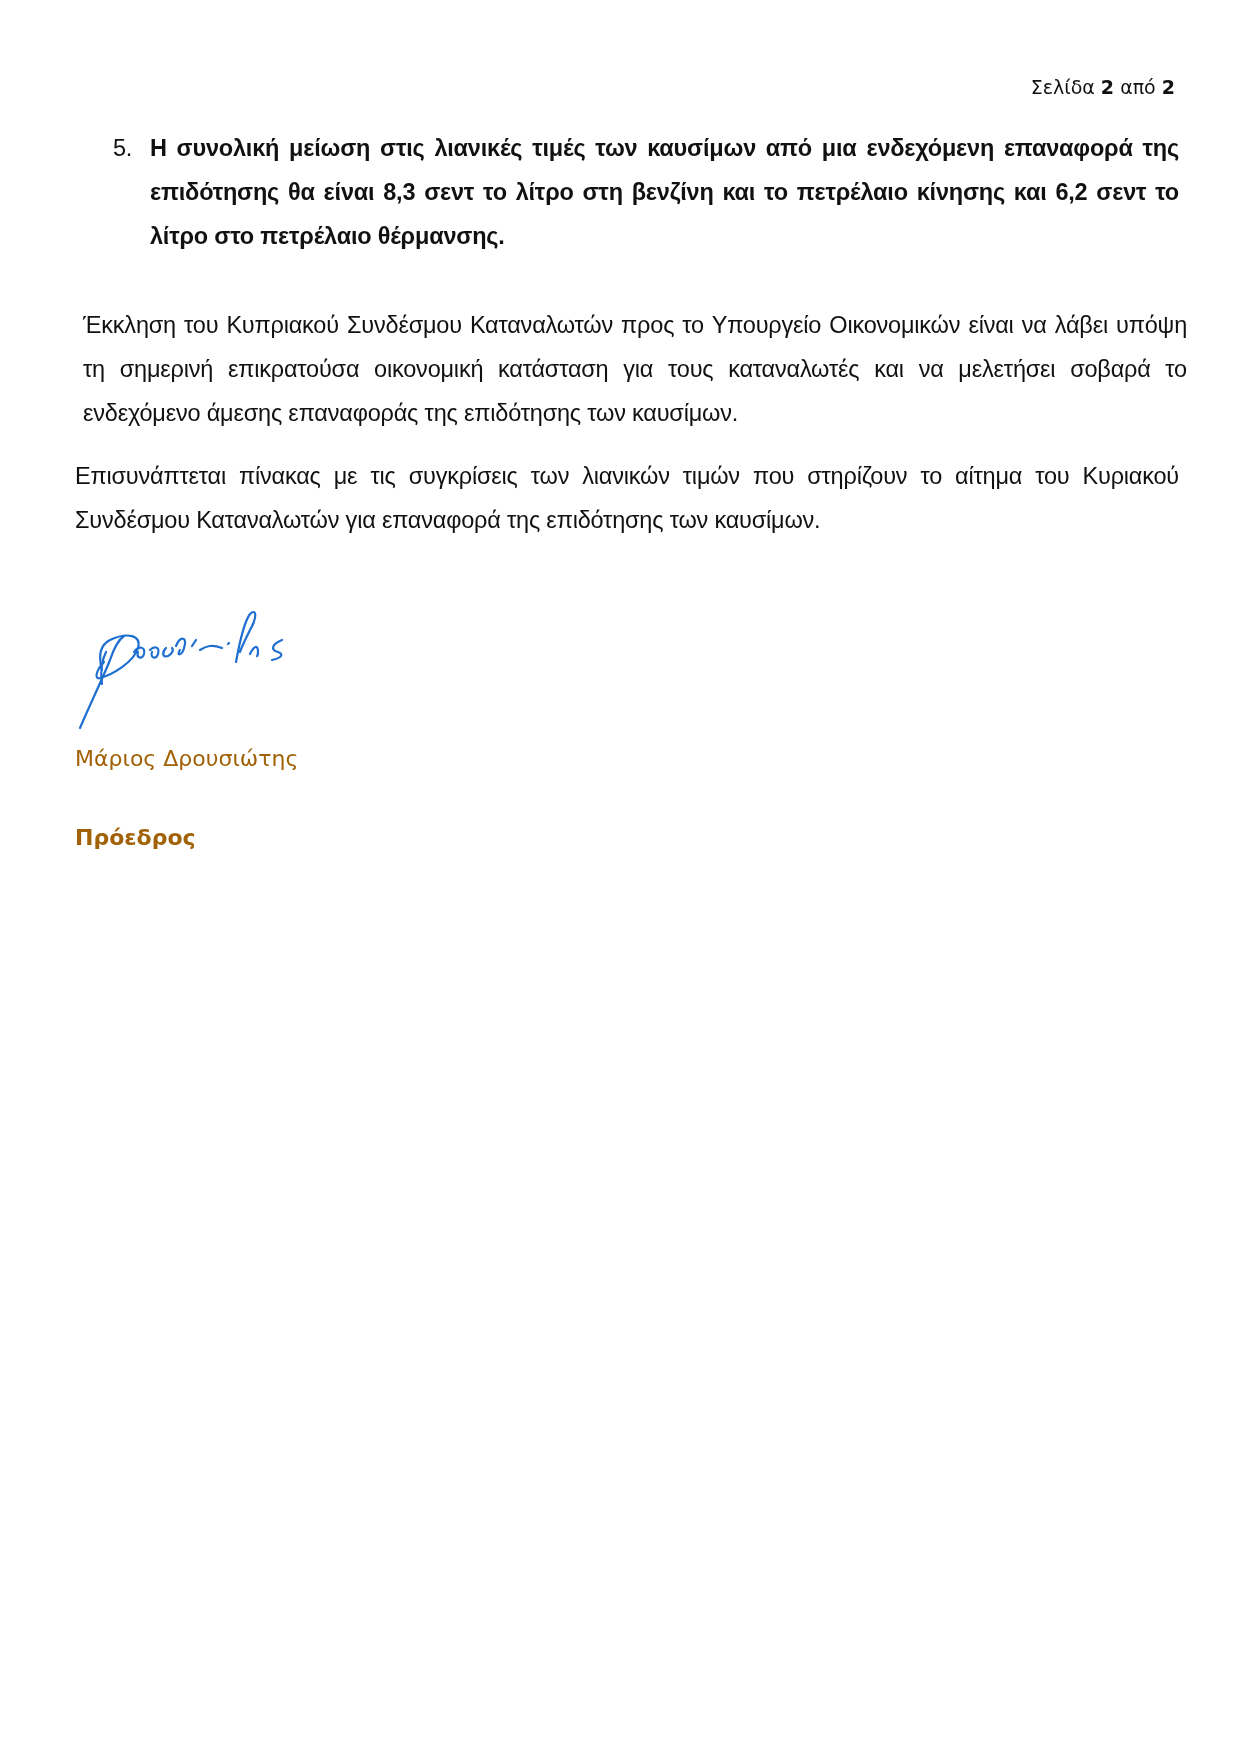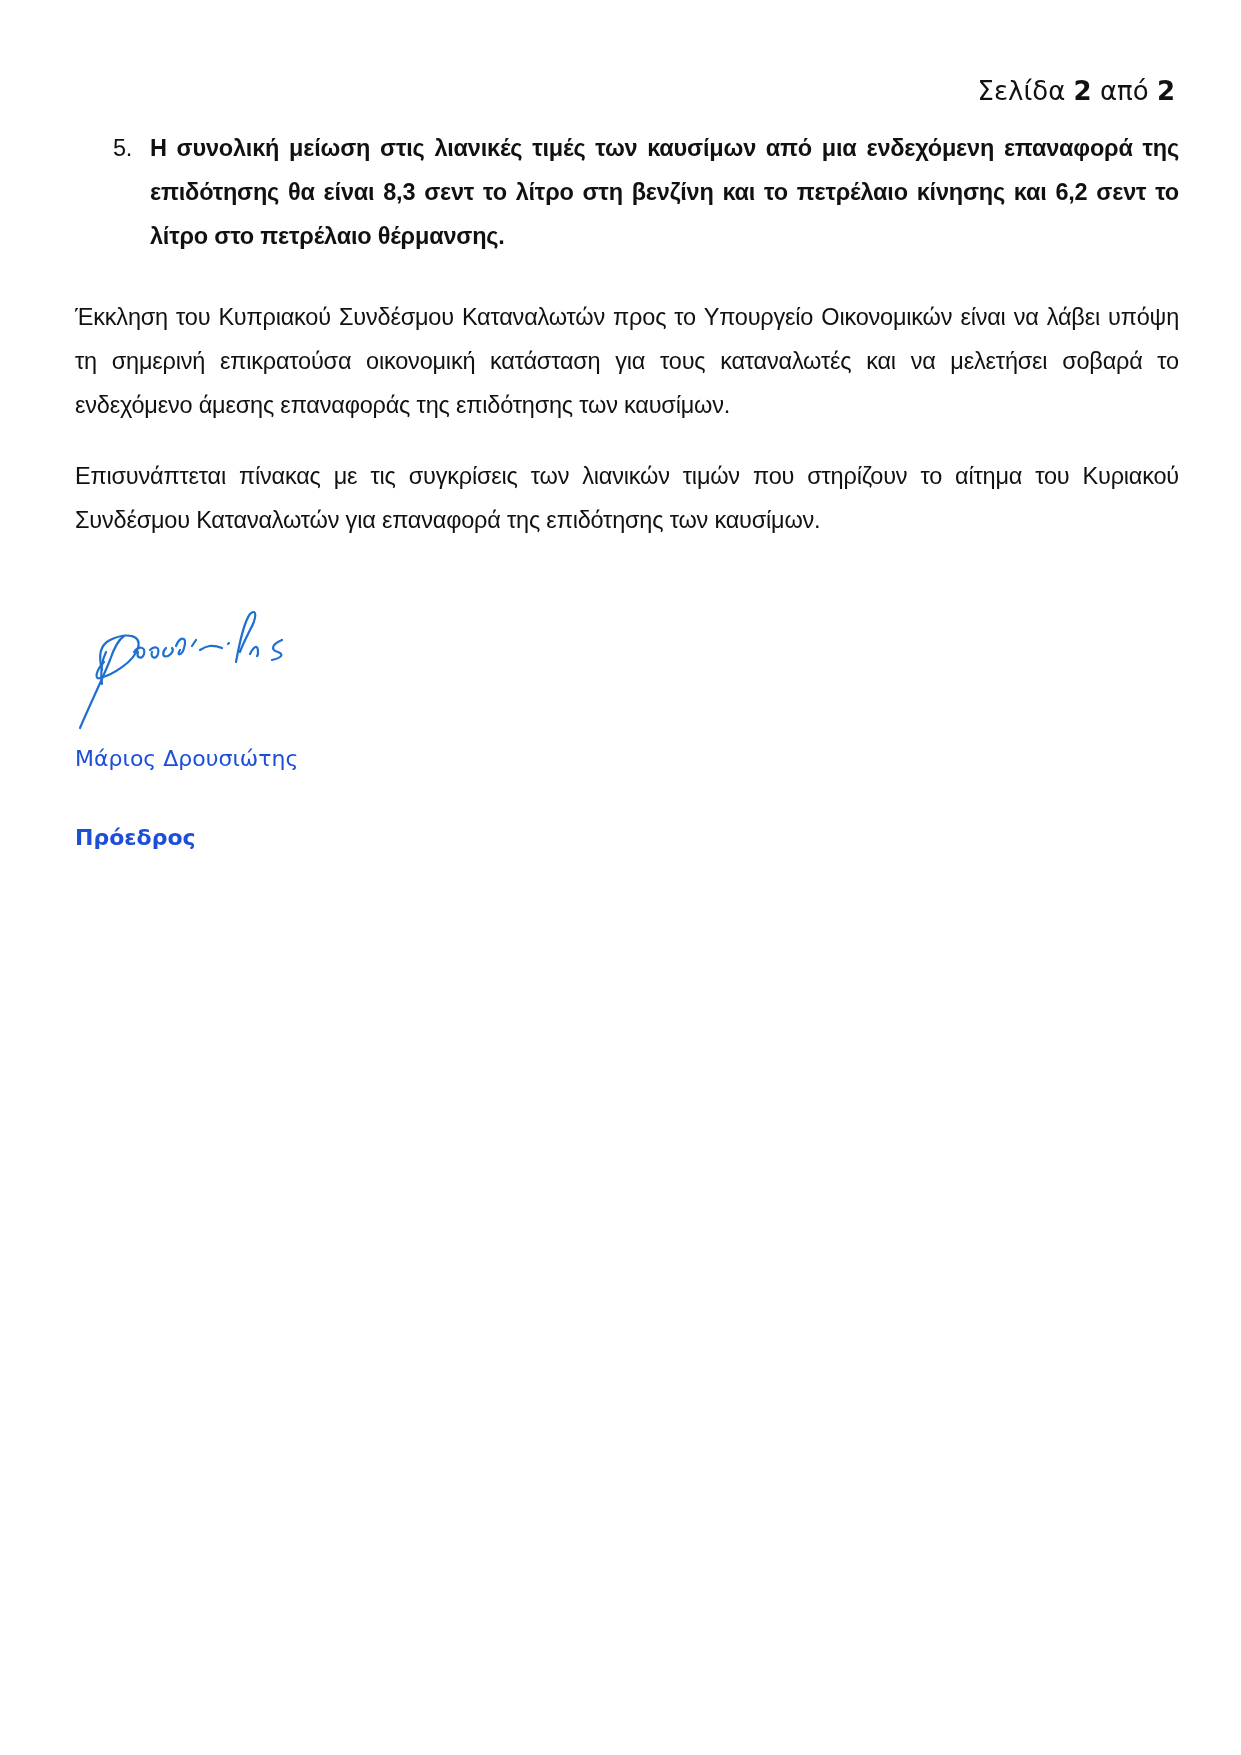--- a/index.html
+++ b/index.html
@@ -12,21 +12,21 @@
       height: 1755px;
       position: relative;
       overflow: hidden;
       color: #111111;
     }
     .page-number {
       position: absolute;
       top: 76px;
       right: 66px;
       font-family: "DejaVu Sans", sans-serif;
-      font-size: 26px;
+      font-size: 19px;
       color: #111;
     }
     .page-number b { font-weight: bold; }
     .body-text {
       font-family: "Liberation Sans", sans-serif;
       font-size: 23.5px;
       line-height: 44px;
       text-align: justify;
       letter-spacing: -0.2px;
     }
@@ -57,42 +57,42 @@
       left: 72px;
       top: 600px;
       width: 230px;
       height: 130px;
     }
     .sig-name, .sig-title {
       position: absolute;
       left: 75px;
       font-family: "DejaVu Sans", sans-serif;
       font-size: 22px;
-      color: #1d4ed8;
+      color: #a16207;
       text-align: center;
     }
     .sig-name { top: 746px; }
     .sig-title { top: 825px; font-weight: bold; }
   </style>
 </head>
 <body>
 
 <div class="page-number">
   <span>Σελίδα</span>
   <b>2</b>
   <span>από</span>
   <b>2</b>
 </div>
 
 <div class="list-item body-text">
   <span class="list-num">5.</span>
   <span class="list-text">Η συνολική μείωση στις λιανικές τιμές των καυσίμων από μια ενδεχόμενη επαναφορά της επιδότησης θα είναι 8,3 σεντ το λίτρο στη βενζίνη και το πετρέλαιο κίνησης και 6,2 σεντ το λίτρο στο πετρέλαιο θέρμανσης.</span>
 </div>
 
-<p class="para body-text" id="para1" style="margin:0;">Έκκληση του Κυπριακού Συνδέσμου Καταναλωτών προς το Υπουργείο Οικονομικών είναι να λάβει υπόψη τη σημερινή επικρατούσα οικονομική κατάσταση για τους καταναλωτές και να μελετήσει σοβαρά το ενδεχόμενο άμεσης επαναφοράς της επιδότησης των καυσίμων.</p>
+<p class="para body-text" id="para1" style="margin:8px;">Έκκληση του Κυπριακού Συνδέσμου Καταναλωτών προς το Υπουργείο Οικονομικών είναι να λάβει υπόψη τη σημερινή επικρατούσα οικονομική κατάσταση για τους καταναλωτές και να μελετήσει σοβαρά το ενδεχόμενο άμεσης επαναφοράς της επιδότησης των καυσίμων.</p>
 
 <p class="para body-text" id="para2" style="margin:0;">Επισυνάπτεται πίνακας με τις συγκρίσεις των λιανικών τιμών που στηρίζουν το αίτημα του Κυριακού Συνδέσμου Καταναλωτών για επαναφορά της επιδότησης των καυσίμων.</p>
 
 <svg class="signature" viewBox="0 0 230 130">
   <g id="sig-strokes" fill="none" stroke-width="2.2" stroke-linecap="round" stroke-linejoin="round" stroke="#1f6fd0">
     <path d="M8 128 C 20 100, 30 80, 38 60 C 42 48, 46 40, 52 36"></path>
     <path d="M30 70 C 26 55, 28 45, 38 40 C 55 32, 70 35, 66 48 C 62 62, 40 75, 28 78 C 22 80, 24 70, 32 62"></path>
     <path d="M34 52 C 30 60, 28 70, 30 84"></path>
     <path d="M62 52 C 66 46, 74 46, 72 54 C 70 60, 64 58, 66 52"></path>
     <path d="M78 50 C 82 46, 88 46, 86 54 C 84 60, 78 58, 80 52"></path>

